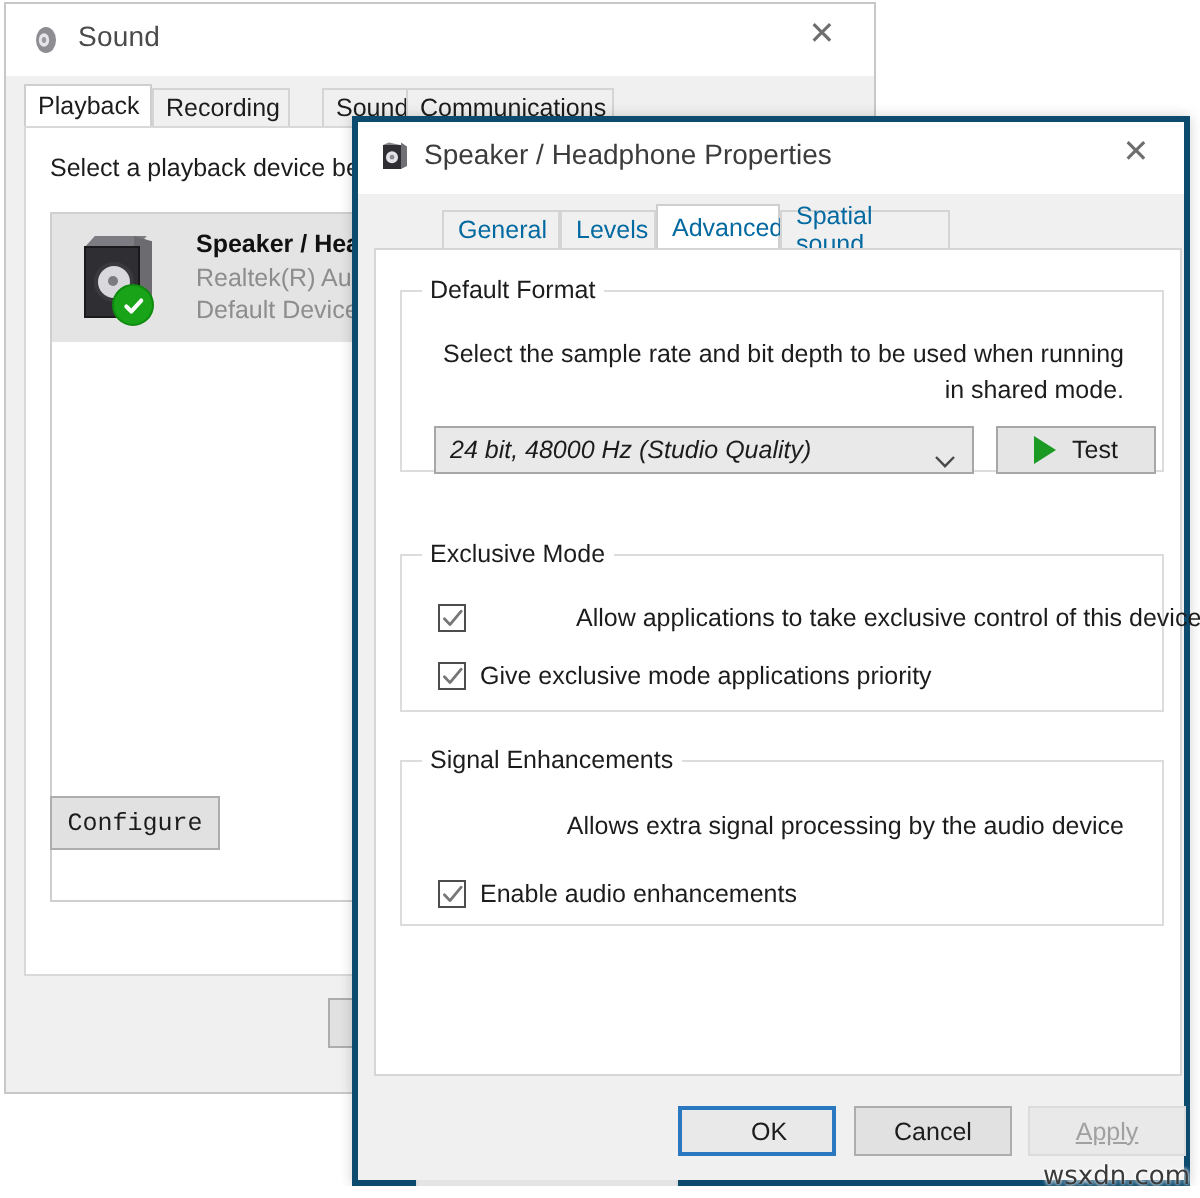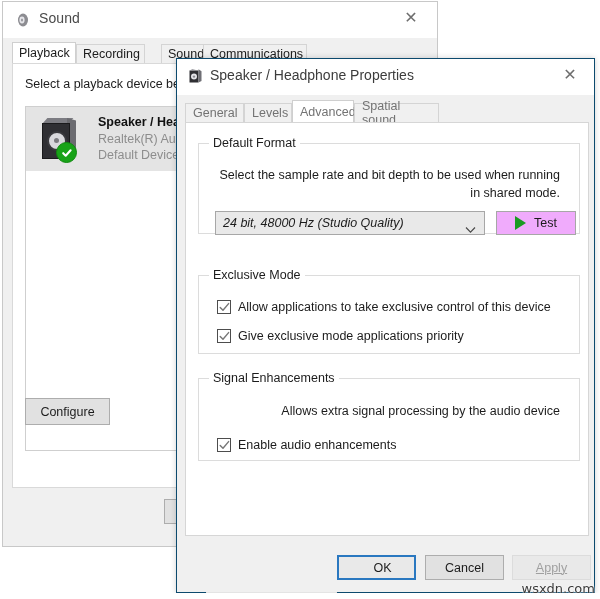--- a/index.html
+++ b/index.html
@@ -97,36 +97,36 @@
     display: flex; align-items: center; justify-content: center;
   }
   .spk-check svg { display: block; }
   .device-text { margin-left: 14px; line-height: 1.35; }
   .device-name { font-size: 12.5px; color: #111; font-weight: bold; }
   .device-sub { font-size: 12.5px; color: #8d8d8d; }
   .configure-btn {
     position: absolute; left: 22px; top: 396px; width: 83px; height: 25px;
     background: #e1e1e1; border: 1px solid #adadad;
     font-size: 12.5px; color: #1c1c1c;
-    display: flex; align-items: center; justify-content: center;
+    display: flex; align-items: center; justify-content: center; font-family: Liberation Mono, monospace;
   }
   .sound-footer {
     position: absolute; left: 1px; bottom: 1px; width: 434px; height: 54px;
     background: #f0f0f0;
   }
   .sound-ok {
     position: absolute; left: 160px; top: 8px; width: 60px; height: 25px;
     background: #e1e1e1; border: 1px solid #adadad; box-sizing: border-box;
   }
 
   
   .prop-dialog {
     position: absolute; left: 176px; top: 58px; width: 419px; height: 535px;
     background: #f0f0f0;
-    border: 1px solid #0c4a6e;
+    border: 3px solid #0c4a6e;
     box-shadow: 0 0 6px rgba(0,0,0,.18);
     box-sizing: border-box;
   }
   .prop-titlebar {
     position: absolute; left: 0; top: 0; width: 100%; height: 36px;
     background: #ffffff;
   }
   .prop-title-icon { position: absolute; left: 10px; top: 9px; width: 17px; height: 17px; }
   .prop-title-text {
     position: absolute; left: 33px; top: 8px;
@@ -134,23 +134,23 @@
   }
   .prop-close {
     position: absolute; right: 2px; top: 0; width: 44px; height: 32px;
     display: flex; align-items: center; justify-content: center;
     color: #6e6e6e; font-size: 16px; line-height: 1;
   }
   .prop-tabs { position: absolute; left: 8px; top: 41px; width: 404px; height: 22px; }
   .prop-tab {
     position: absolute; top: 3px; height: 19px;
     background: #f0f0f0; border: 1px solid #d4d4d4; border-bottom: none;
-    font-size: 12.5px; color: #737373;
+    font-size: 12.5px; color: #0369a1;
     padding: 0 7px; box-sizing: border-box;
-    display: flex; align-items: center;
+    display: flex; align-items: center; margin-left: 34px;
   }
   .prop-tab.active {
     top: 0; height: 22px; background: #ffffff; border-color: #cfcfcf;
   }
   .prop-page {
     position: absolute; left: 8px; top: 63px; width: 404px; height: 414px;
     background: #ffffff; border: 1px solid #d6d6d6; box-sizing: border-box;
   }
 
   fieldset.group {
@@ -172,21 +172,21 @@
     box-sizing: border-box;
     display: flex; align-items: center;
   }
   .combo-value { font-size: 12.5px; color: #1c1c1c; padding-left: 7px; font-style: italic; }
   .combo-arrow {
     position: absolute; right: 8px; top: 50%; transform: translateY(-50%);
     width: 11px; height: 7px;
   }
   .test-btn {
     position: absolute;
-    background: #f0abfc; border: 1px solid #a7a7a7; box-sizing: border-box;
+    background: #e5e5e5; border: 1px solid #a7a7a7; box-sizing: border-box;
     display: flex; align-items: center; justify-content: center; gap: 8px;
     font-size: 12.5px; color: #1c1c1c;
   }
   .play-tri {
     width: 0; height: 0;
     border-left: 11px solid #1a9a22;
     border-top: 7px solid transparent;
     border-bottom: 7px solid transparent;
   }
   .chk-row { position: absolute; display: flex; align-items: center; }
@@ -346,21 +346,21 @@
 
         <div class="test-btn" style="left:297px; top:61px; width:80px; height:24px;">
           <span class="play-tri"></span>
           <span>Test</span>
         </div>
       </fieldset>
 
       <fieldset class="group" style="left:12px; top:145px; width:380px; height:84px;">
         <legend>Exclusive Mode</legend>
 
-        <div class="chk-row" style="left:18px; top:18px;">
+        <div class="chk-row" style="left:18px; top:18px;gap:48px;">
           <span class="chk-box">
             <svg width="11" height="11" viewBox="0 0 11 11">
               <path d="M1.2 5.4 L4 8.3 L9.6 1.6" fill="none" stroke="#767676" stroke-width="1.4" stroke-linecap="round" stroke-linejoin="round"></path>
             </svg>
           </span>
           <span class="chk-label">Allow applications to take exclusive control of this device</span>
         </div>
 
         <div class="chk-row" style="left:18px; top:47px;">
           <span class="chk-box">

